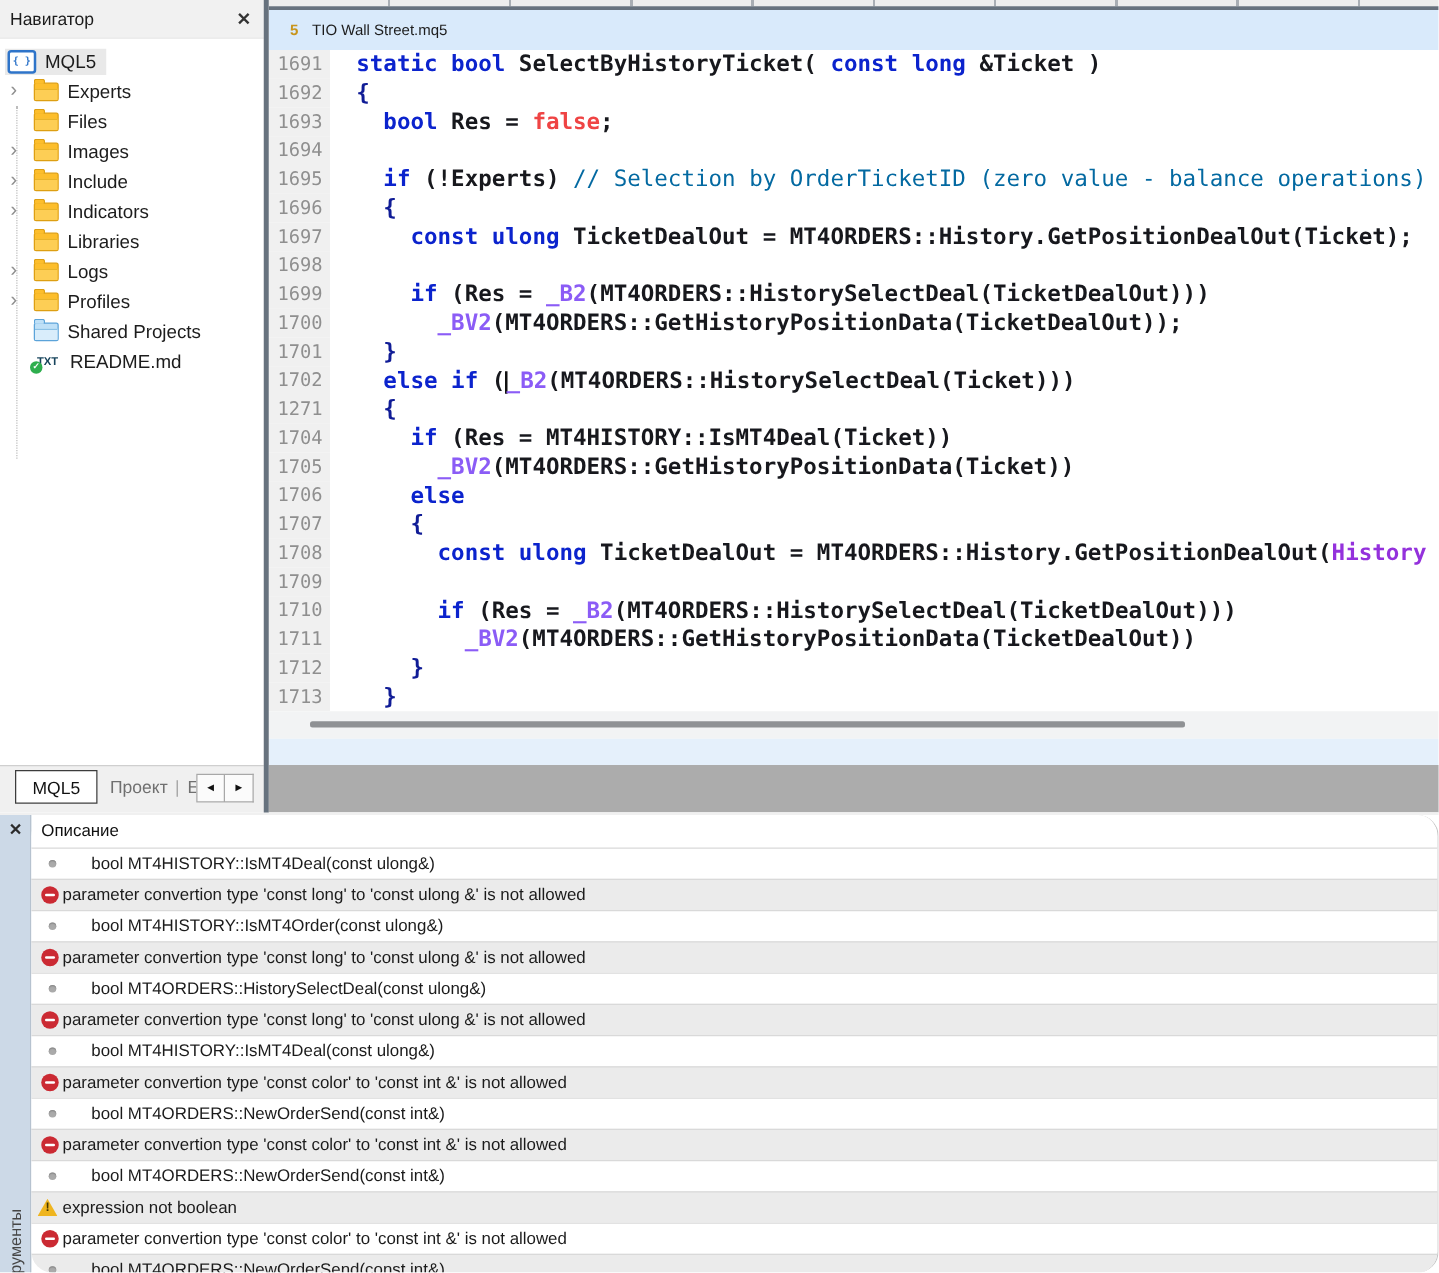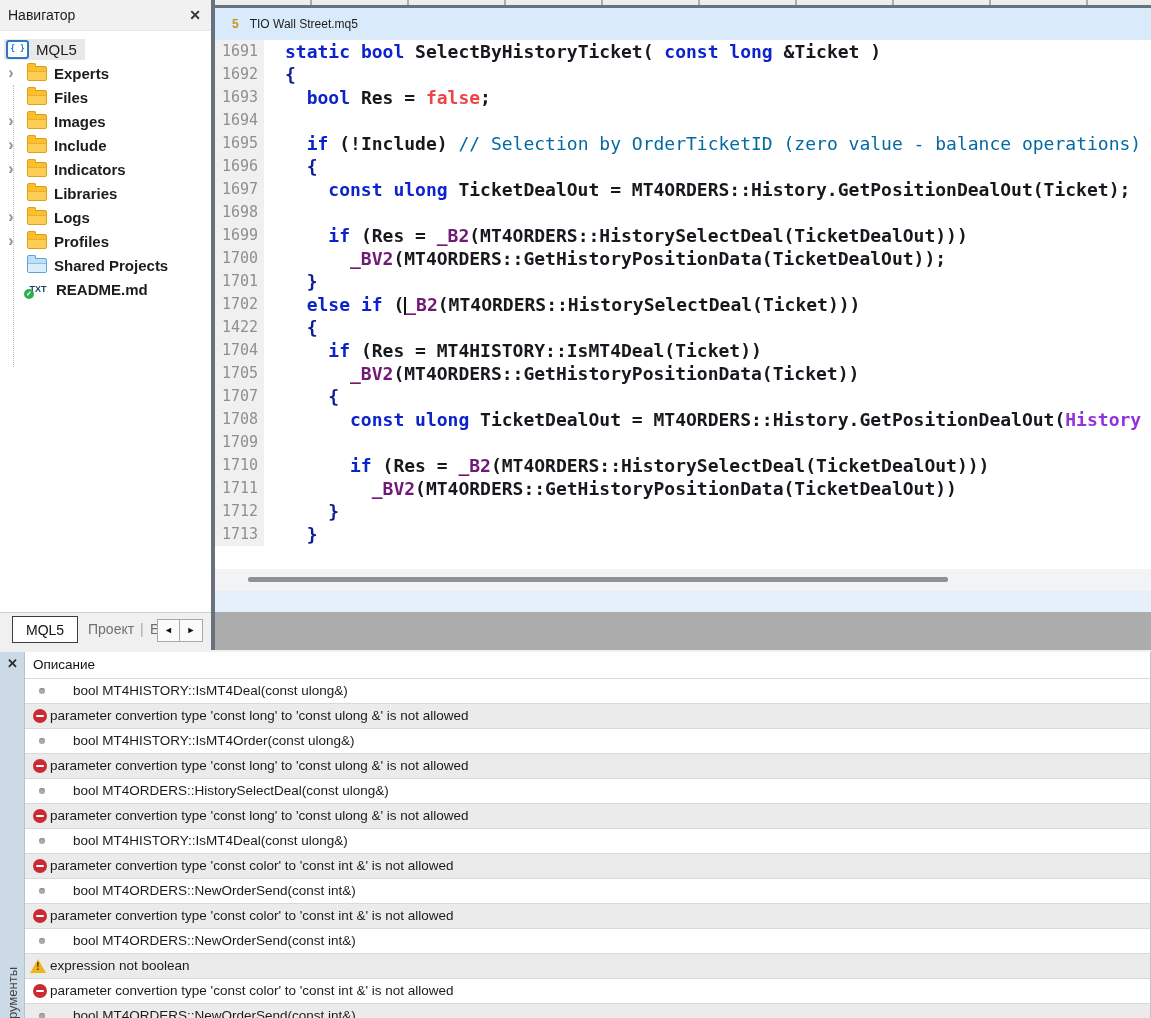--- a/index.html
+++ b/index.html
@@ -14,21 +14,21 @@
              font-size:14px;font-weight:bold;cursor:default;}
   .x-icon::before{content:"✕";}
   .nav-tree{position:relative;padding-top:6px;}
   .tree-vline{position:absolute;left:13px;top:54px;height:282px;border-left:1px dotted #bdbdbd;}
   .nav-root{height:24px;display:flex;align-items:center;padding-left:4px;position:relative;z-index:2;}
   .nav-root-inner{display:inline-flex;align-items:center;background:#e9e9e9;padding:1px 8px 1px 2px;}
   .mql5-icon{display:inline-block;width:19px;height:15px;border:2px solid #2e74c9;border-radius:3px;
              color:#2e74c9;font:bold 8px/14px "DejaVu Sans Mono",monospace;text-align:center;background:#fff;}
   .mql5-icon::before{content:"{ }";}
   .nav-root-label{margin-left:7px;font-size:15px;color:#1c1c1c;}
-  .tree-item{height:24px;display:flex;align-items:center;padding-left:4px;position:relative;z-index:2;font-weight:bold;}
+  .tree-item{height:24px;display:flex;align-items:center;padding-left:4px;position:relative;z-index:2;}
   .expander{width:14px;text-align:center;color:#8f8f8f;font-size:16px;line-height:14px;flex:0 0 14px;}
   .expander::before{content:"›";}
   .expander.hidden::before{content:"";}
   .tree-icon{margin-left:9px;flex:0 0 auto;position:relative;}
   .folder-icon,.shared-folder-icon{width:18px;height:13px;border-radius:2px;position:relative;}
   .folder-icon{background:#fdbe2b;border:1px solid #dd9f13;}
   .folder-icon::before{content:"";position:absolute;top:-4px;left:-1px;width:7px;height:3px;
                        background:#fdbe2b;border:1px solid #dd9f13;border-bottom:none;border-radius:2px 2px 0 0;}
   .folder-icon::after{content:"";position:absolute;left:0;right:0;bottom:0;height:8px;background:#fdce55;
                       border-top:1px solid #e9b328;}
@@ -72,21 +72,21 @@
           white-space:nowrap;}
   .tab-badge{color:#c8951c;font-weight:bold;margin-right:11px;}
   .code-wrap{position:absolute;left:0;top:40px;width:936px;height:529px;overflow:hidden;background:#fff;}
   .code-line{display:flex;height:23px;background:#fff;}
   .ln{flex:0 0 49px;background:#f0f0f0;color:#8f8f8f;font:500 15px/23px "DejaVu Sans Mono",monospace;
       padding-left:7px;box-sizing:border-box;}
   .code-text{white-space:pre;padding-left:21px;font:600 18px/23px "DejaVu Sans Mono",monospace;
              color:#17181d;overflow:hidden;flex:1;}
   .seg-k{color:#0b23cd;text-align:right;}
   .seg-n{color:#17181d;}
-  .seg-m{color:#701a75;}
+  .seg-m{color:#8b5cf6;}
   .seg-c{color:#0369a1;font-weight:400;}
   .seg-r{color:#ef4444;}
   .seg-v{color:#9431dc;}
   .seg-p{color:#101c96;}
   .caret{display:inline-block;width:2px;height:18px;background:#111;vertical-align:text-bottom;margin-right:-1px;}
   .hscroll{position:absolute;left:0;top:569px;width:936px;height:22px;background:#f2f3f4;}
   .hthumb{position:absolute;left:33px;top:8px;width:700px;height:5px;background:#8f9194;border-radius:2px;}
   .below-strip{position:absolute;left:0;top:591px;width:936px;height:21px;background:#e5f0fb;}
 
   
@@ -95,21 +95,21 @@
   
   .toolbox{position:absolute;left:0;top:650px;width:1151px;height:368px;background:#fff;
            border-top:2px solid #f0f0f0;box-sizing:border-box;}
   .tb-side{position:absolute;left:0;top:0;width:25px;height:366px;background:#ccd9e7;
            border-right:1px solid #b6c2cf;box-sizing:border-box;overflow:hidden;}
   .tb-close{position:absolute;left:0;top:4px;width:25px;height:20px;text-align:center;color:#2b2b2b;
             font-size:13px;font-weight:bold;}
   .tb-side-label{position:absolute;bottom:-30px;left:5px;writing-mode:vertical-rl;transform:rotate(180deg);
                  font-size:13px;color:#454545;white-space:nowrap;}
   .tb-content{position:absolute;left:25px;top:0;right:0;height:366px;overflow:hidden;
-              border-right:1px solid #c4c4c4;box-sizing:border-box;}
+              border-right:1px solid #c4c4c4;box-sizing:border-box;border-radius:17px;}
   .tb-header{height:26px;line-height:26px;padding-left:8px;font-size:13.5px;color:#111;background:#fff;}
   .tb-row{position:relative;height:25px;line-height:24px;border-top:1px solid #d9d9d9;box-sizing:border-box;
           background:#fff;}
   #tb-rows .tb-row:nth-child(even){background:#ebebeb;}
   .tb-text{display:block;padding-left:25px;font-size:13.5px;color:#1b1b1b;white-space:nowrap;overflow:hidden;}
   .note .tb-text{padding-left:48px;}
   .ic-err{position:absolute;left:8px;top:50%;margin-top:-7px;width:14px;height:14px;border-radius:50%;
           background:#cb2a33;}
   .ic-err::after{content:"";position:absolute;left:3px;top:6px;width:8px;height:2px;background:#fff;border-radius:1px;}
   .ic-note{position:absolute;left:14px;top:50%;margin-top:-3px;width:6px;height:6px;border-radius:50%;
@@ -224,21 +224,21 @@
         <div class="code-line">
           <span class="ln">1693</span>
           <span class="code-text"><span class="seg-n">  </span><span class="seg-k">bool</span><span class="seg-n"> Res = </span><span class="seg-r">false</span><span class="seg-n">;</span></span>
         </div>
         <div class="code-line">
           <span class="ln">1694</span>
           <span class="code-text"></span>
         </div>
         <div class="code-line">
           <span class="ln">1695</span>
-          <span class="code-text"><span class="seg-n">  </span><span class="seg-k">if</span><span class="seg-n"> (!Include) </span><span class="seg-c">// Selection by OrderTicketID (zero value - balance operations)</span></span>
+          <span class="code-text"><span class="seg-n">  </span><span class="seg-k">if</span><span class="seg-n"> (!Experts) </span><span class="seg-c">// Selection by OrderTicketID (zero value - balance operations)</span></span>
         </div>
         <div class="code-line">
           <span class="ln">1696</span>
           <span class="code-text"><span class="seg-n">  </span><span class="seg-p">{</span></span>
         </div>
         <div class="code-line">
           <span class="ln">1697</span>
           <span class="code-text"><span class="seg-n">    </span><span class="seg-k">const</span><span class="seg-n"> </span><span class="seg-k">ulong</span><span class="seg-n"> TicketDealOut = MT4ORDERS::History.GetPositionDealOut(Ticket);</span></span>
         </div>
         <div class="code-line">
@@ -255,30 +255,34 @@
         </div>
         <div class="code-line">
           <span class="ln">1701</span>
           <span class="code-text"><span class="seg-n">  </span><span class="seg-p">}</span></span>
         </div>
         <div class="code-line">
           <span class="ln">1702</span>
           <span class="code-text"><span class="seg-n">  </span><span class="seg-k">else</span><span class="seg-n"> </span><span class="seg-k">if</span><span class="seg-n"> (</span><span class="caret"></span><span class="seg-m">_B2</span><span class="seg-n">(MT4ORDERS::HistorySelectDeal(Ticket)))</span></span>
         </div>
         <div class="code-line">
-          <span class="ln">1422</span>
+          <span class="ln">1271</span>
           <span class="code-text"><span class="seg-n">  </span><span class="seg-p">{</span></span>
         </div>
         <div class="code-line">
           <span class="ln">1704</span>
           <span class="code-text"><span class="seg-n">    </span><span class="seg-k">if</span><span class="seg-n"> (Res = MT4HISTORY::IsMT4Deal(Ticket))</span></span>
         </div>
         <div class="code-line">
           <span class="ln">1705</span>
           <span class="code-text"><span class="seg-n">      </span><span class="seg-m">_BV2</span><span class="seg-n">(MT4ORDERS::GetHistoryPositionData(Ticket))</span></span>
+        </div>
+        <div class="code-line">
+          <span class="ln">1706</span>
+          <span class="code-text"><span class="seg-n">    </span><span class="seg-k">else</span></span>
         </div>
         <div class="code-line">
           <span class="ln">1707</span>
           <span class="code-text"><span class="seg-n">    </span><span class="seg-p">{</span></span>
         </div>
         <div class="code-line">
           <span class="ln">1708</span>
           <span class="code-text"><span class="seg-n">      </span><span class="seg-k">const</span><span class="seg-n"> </span><span class="seg-k">ulong</span><span class="seg-n"> TicketDealOut = MT4ORDERS::History.GetPositionDealOut(</span><span class="seg-v">History</span></span>
         </div>
         <div class="code-line">

